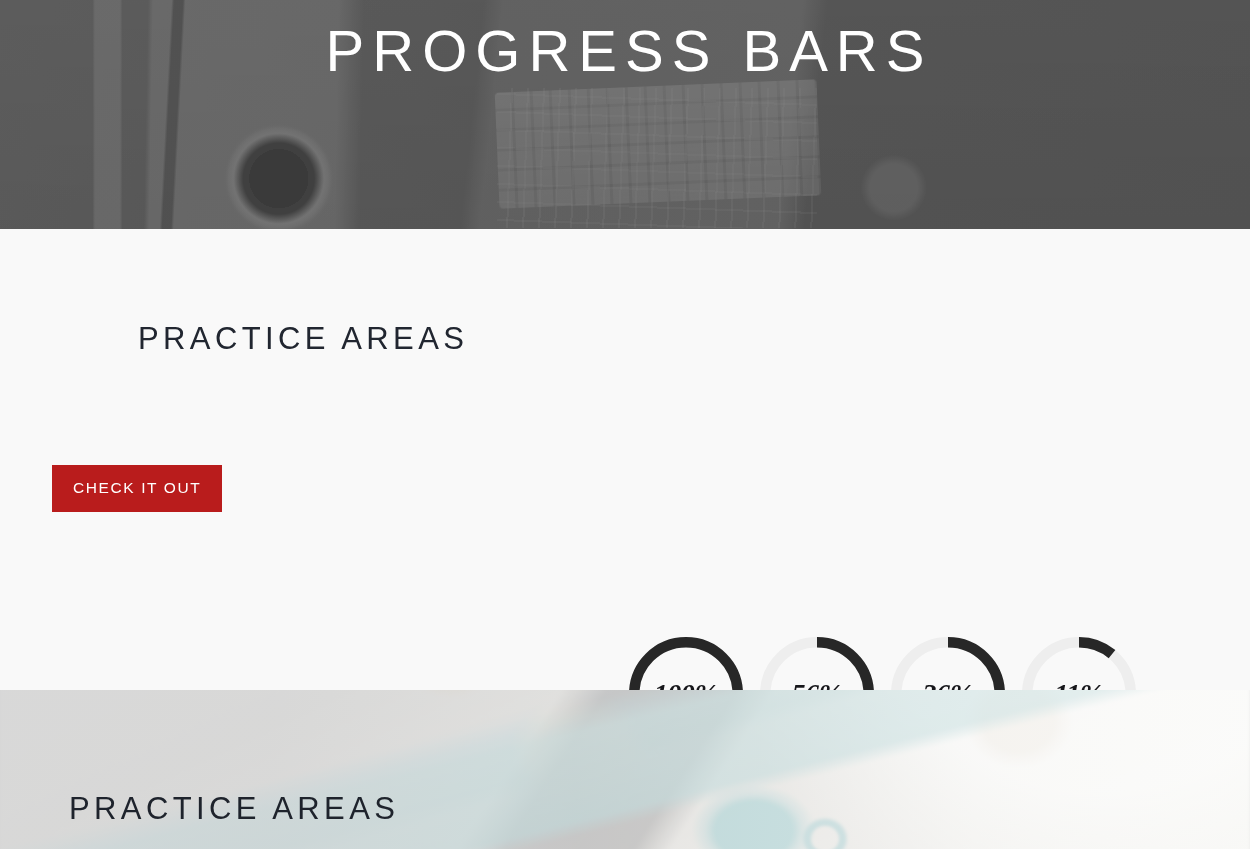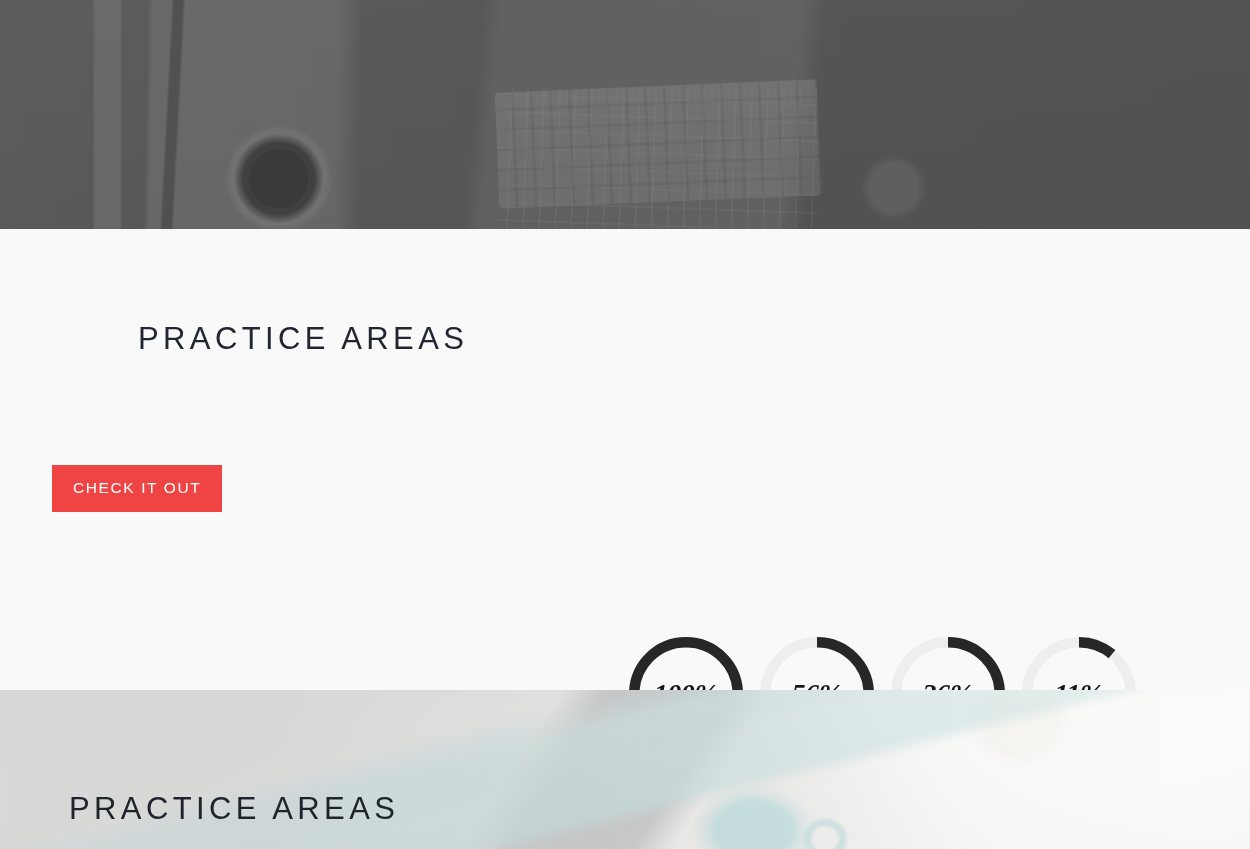--- a/index.html
+++ b/index.html
@@ -161,21 +161,21 @@
     color: #58606b;
     font-size: 15.4px;
     line-height: 20.2px;
     letter-spacing: 0.08px;
   }
 
   .cta-button {
     display: inline-block;
     margin-top: 28px;
     padding: 15px 21px 16px 21px;
-    background: #ef4444;
+    background: #b91c1c;
     color: #ffffff;
     font-size: 15.5px;
     font-weight: 400;
     letter-spacing: 1.6px;
     line-height: 1;
     border: none;
     cursor: pointer;
     font-family: "Liberation Sans", sans-serif;
     white-space: nowrap;
   }
@@ -304,20 +304,21 @@
 </style>
 </head>
 <body>
 
 <div class="page">
 
   <section class="hero">
     <div class="hero-photo"></div>
     <div class="hero-keyboard"></div>
     <div class="hero-overlay"></div>
+    <h1 class="hero-title">PROGRESS BARS</h1>
   </section>
 
   <section class="areas-section">
 
     <h2 class="areas-heading">PRACTICE AREAS</h2>
 
     <div class="areas-body">
       <button class="cta-button">CHECK IT OUT</button>
     </div>
 

